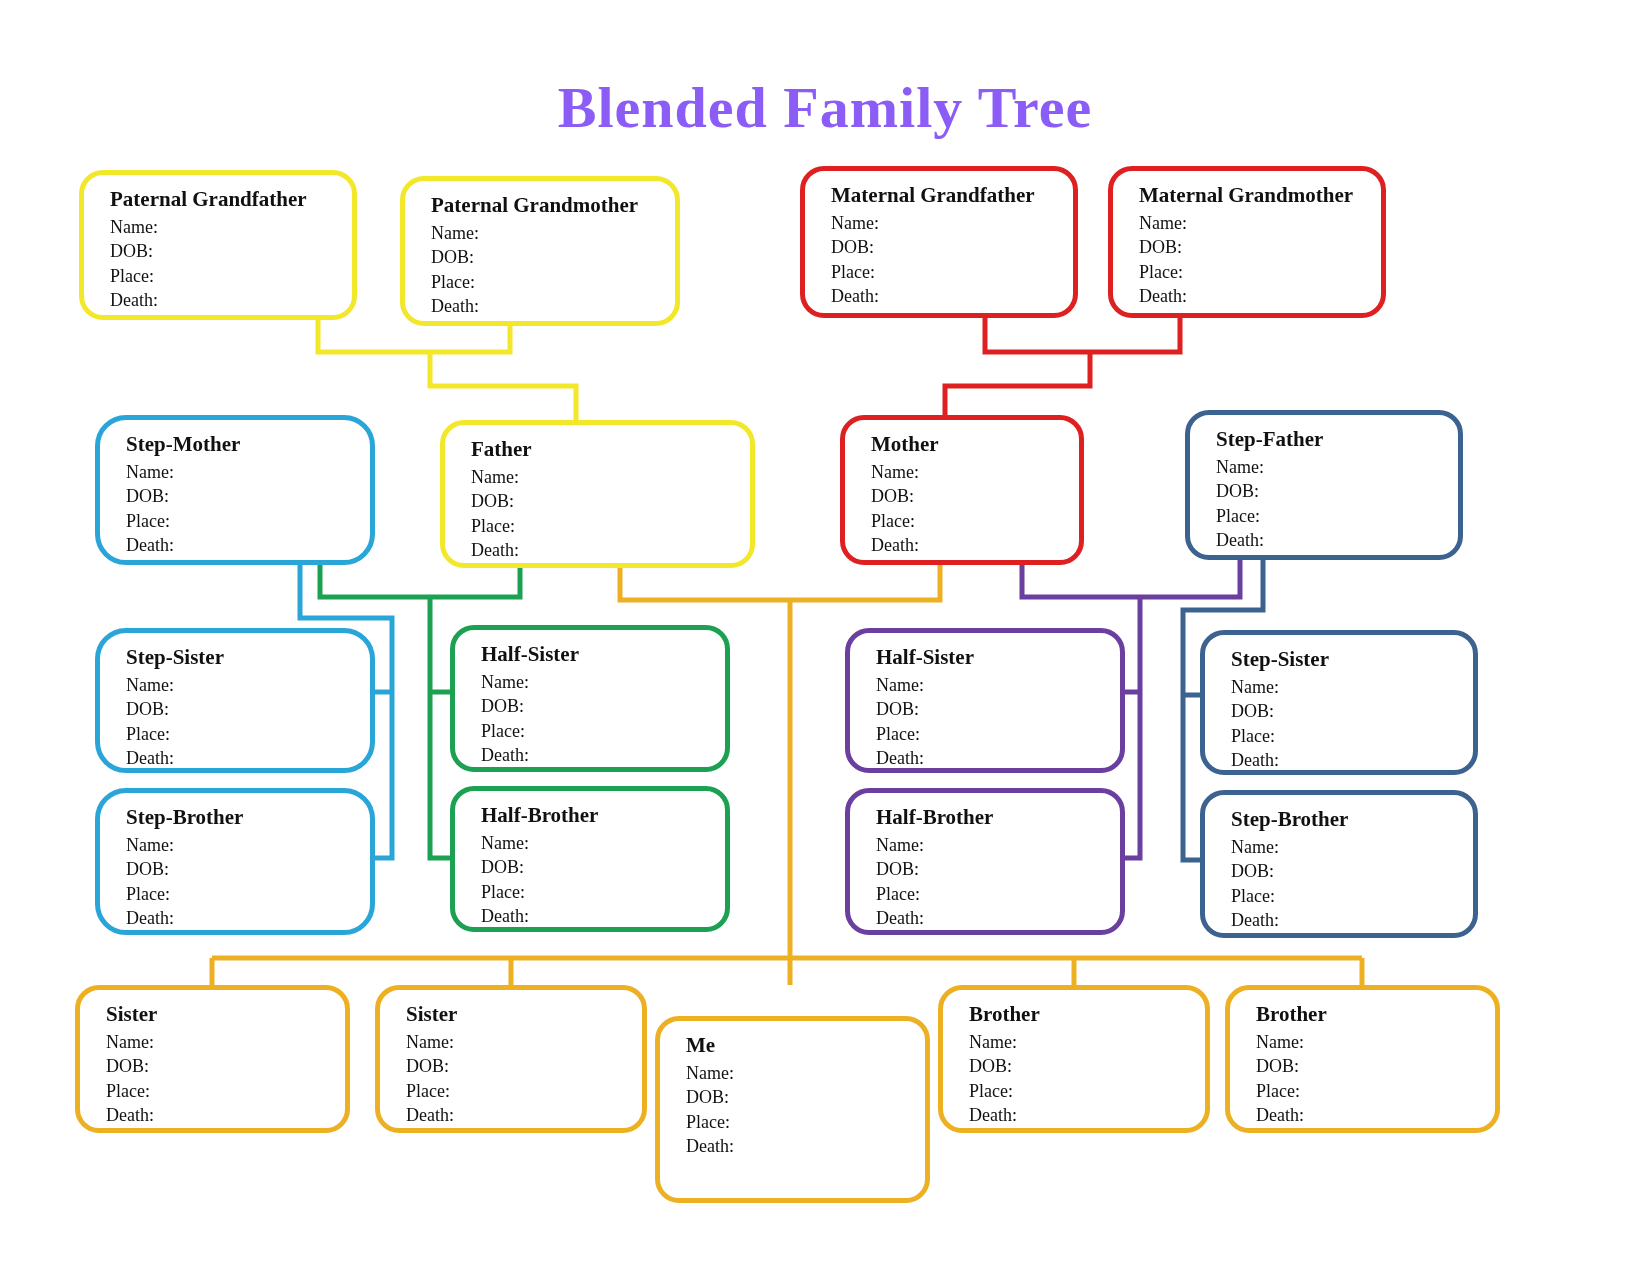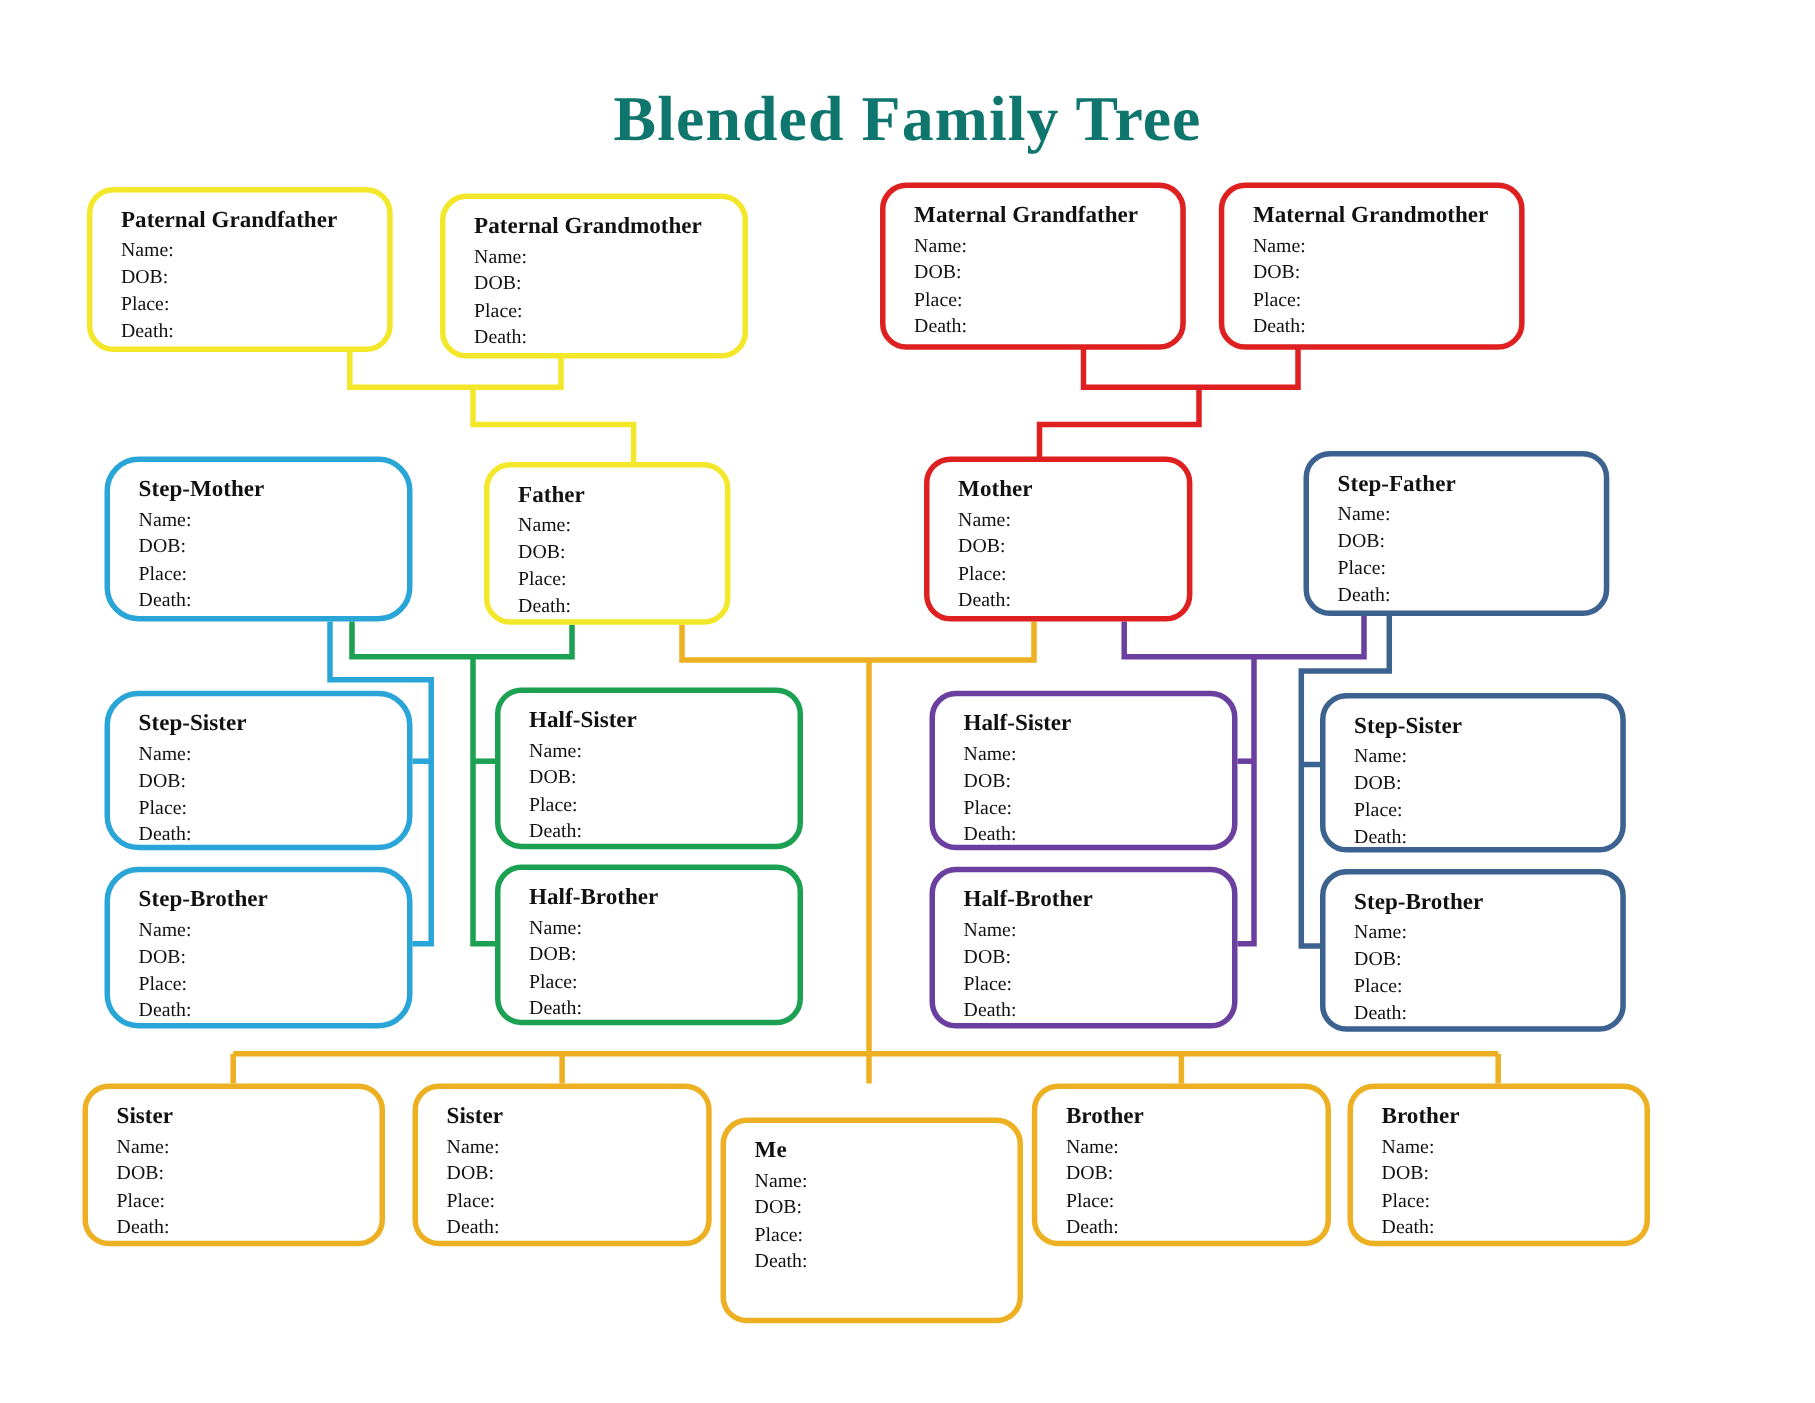--- a/index.html
+++ b/index.html
@@ -2,21 +2,21 @@
 <html><head>
 <meta charset="utf-8">
 <style>
   html,body{margin:0;padding:0;background:#ffffff;}
   .canvas{
     position:relative;width:1650px;height:1275px;background:#ffffff;
     font-family:"Liberation Serif", serif;overflow:hidden;
   }
   .page-title{
     position:absolute;top:74px;left:0;width:100%;text-align:center;
-    font-size:58px;font-weight:700;color:#0f766e;letter-spacing:1px;
+    font-size:58px;font-weight:700;color:#8b5cf6;letter-spacing:1px;
   }
   .lines{position:absolute;left:0;top:0;width:1650px;height:1275px;}
   .lines polyline{fill:none;stroke-width:5;stroke-linejoin:miter;}
   .s-yellow{stroke:#f3e72a;}
   .s-red{stroke:#de2020;}
   .s-cyan{stroke:#2aa5d8;}
   .s-green{stroke:#1ca153;}
   .s-purple{stroke:#6a3fa0;}
   .s-steel{stroke:#3c628f;}
   .s-gold{stroke:#edb022;}
@@ -109,21 +109,21 @@
   </div>
 
   <div class="node c-cyan" style="left:95px;top:415px;width:280px;height:150px">
     <div class="node-title">Step-Mother</div>
     <div class="node-field">Name:</div>
     <div class="node-field">DOB:</div>
     <div class="node-field">Place:</div>
     <div class="node-field">Death:</div>
   </div>
 
-  <div class="node c-yellow" style="left:440px;top:420px;width:224px;height:148px">
+  <div class="node c-yellow" style="left:440px;top:420px;width:315px;height:148px">
     <div class="node-title">Father</div>
     <div class="node-field">Name:</div>
     <div class="node-field">DOB:</div>
     <div class="node-field">Place:</div>
     <div class="node-field">Death:</div>
   </div>
 
   <div class="node c-red" style="left:840px;top:415px;width:244px;height:150px">
     <div class="node-title">Mother</div>
     <div class="node-field">Name:</div>

